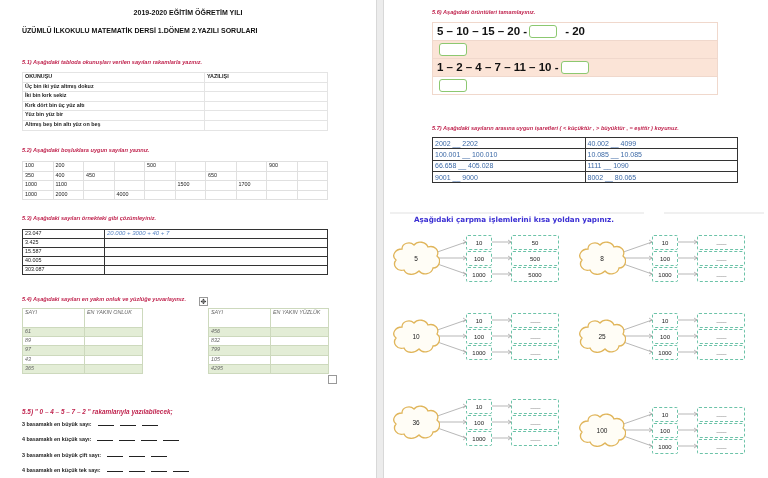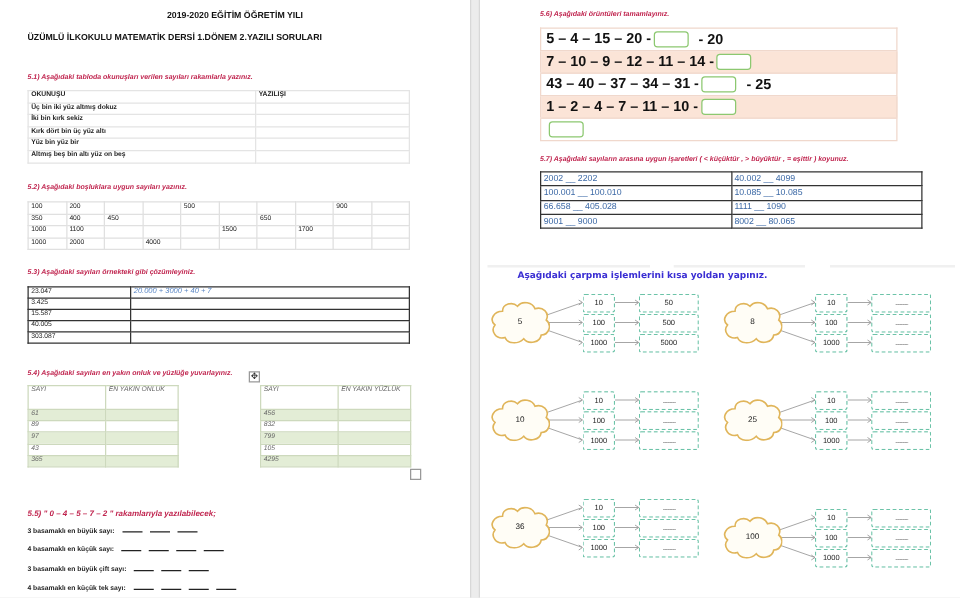--- a/index.html
+++ b/index.html
@@ -240,27 +240,24 @@
 </div>
 
 <div class="gutter"></div>
 
 <div class="page" id="page-right">
 
   <div class="heading" style="left:48px;top:9px;">5.6) Aşağıdaki örüntüleri tamamlayınız.</div>
   <table id="t56">
       <tbody id="t56-body">
         <tr class="">
-          <td><span>5 – 4 – 15 – 20 -</span><span class="ansbox"></span><span style="margin-left:6px;">- 20</span></td>
+          <td><span>5 – 10 – 15 – 20 -</span><span class="ansbox"></span><span style="margin-left:6px;">- 20</span></td>
         </tr>
         <tr class="tint">
-          <td><span>7 – 10 – 9 – 12 – 11 – 14 -</span><span class="ansbox"></span><span style="margin-left:6px;"></span></td>
-        </tr>
-        <tr class="">
-          <td><span>43 – 40 – 37 – 34 – 31 -</span><span class="ansbox"></span><span style="margin-left:6px;">- 25</span></td>
+          <td><span class="ansbox"></span><span style="margin-left:6px;"></span></td>
         </tr>
         <tr class="tint">
           <td><span>1 – 2 – 4 – 7 – 11 – 10 -</span><span class="ansbox"></span><span style="margin-left:6px;"></span></td>
         </tr>
         <tr class="">
           <td><span class="ansbox"></span><span style="margin-left:6px;"></span></td>
         </tr>
       </tbody>
     </table>
 

